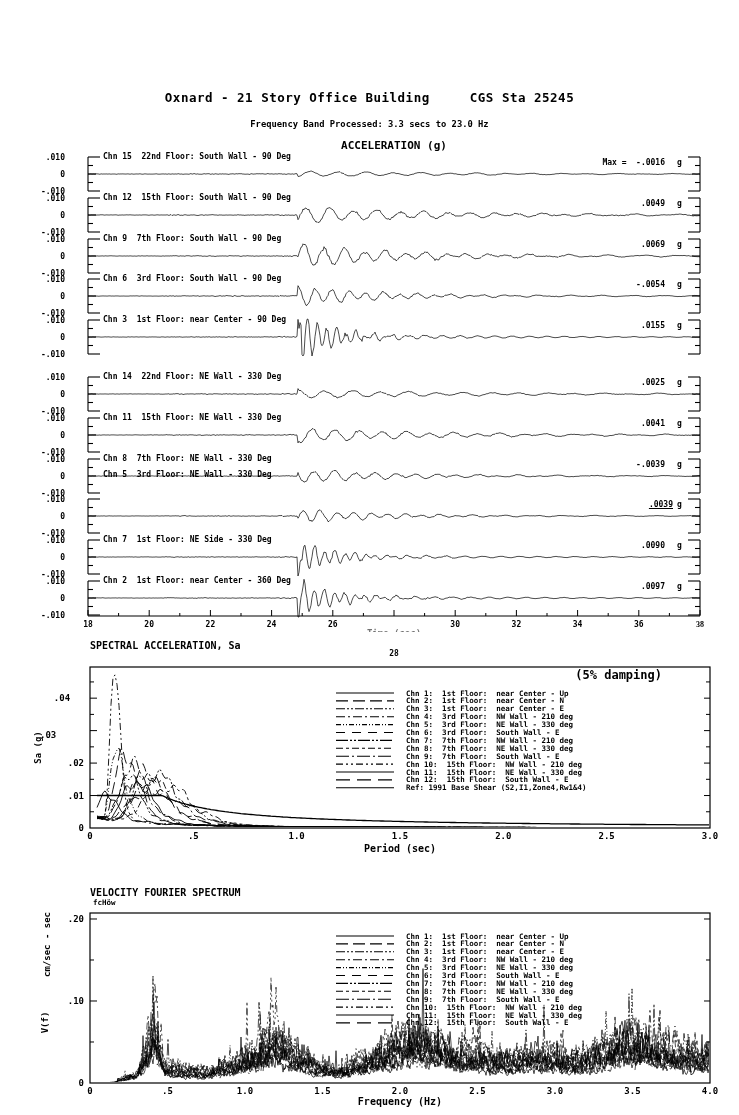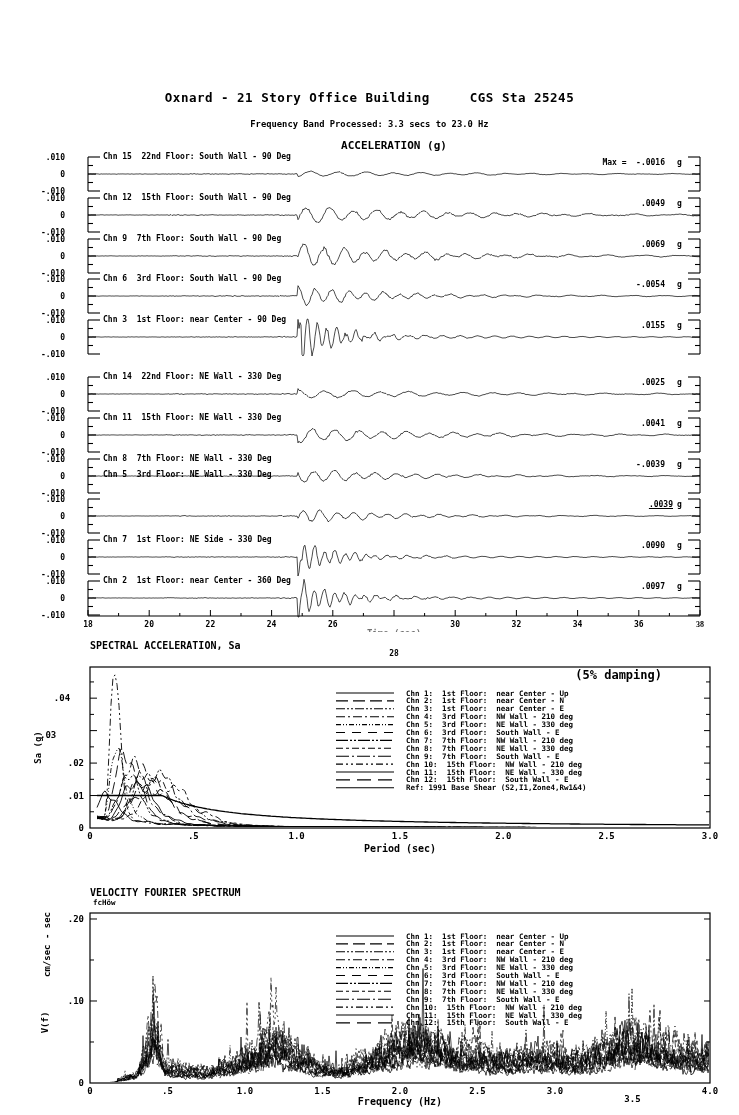--- a/index.html
+++ b/index.html
@@ -402,21 +402,21 @@
     <div class="tick" style="left: 40px; width: 44px; text-align: right; top: 1079px;">0</div>
     <div class="tick" style="left: 40px; width: 44px; text-align: right; top: 996.993px;">.10</div>
     <div class="tick" style="left: 40px; width: 44px; text-align: right; top: 914.986px;">.20</div>
     <div class="tick" style="left: 75px; width: 30px; top: 1087px;">0</div>
     <div class="tick" style="left: 152.5px; width: 30px; top: 1087px;">.5</div>
     <div class="tick" style="left: 230px; width: 30px; top: 1087px;">1.0</div>
     <div class="tick" style="left: 307.5px; width: 30px; top: 1087px;">1.5</div>
     <div class="tick" style="left: 385px; width: 30px; top: 1087px;">2.0</div>
     <div class="tick" style="left: 462.5px; width: 30px; top: 1087px;">2.5</div>
     <div class="tick" style="left: 540px; width: 30px; top: 1087px;">3.0</div>
-    <div class="tick" style="left: 617.5px; width: 30px; top: 1087px; margin-top: 8px;">3.5</div>
+    <div class="tick" style="left: 617.5px; width: 30px; top: 1087px;">3.5</div>
     <div class="tick" style="left: 695px; width: 30px; top: 1087px;">4.0</div>
     <div class="leg" style="left: 406px; top: 932.5px;">Chn 1:  1st Floor:  near Center - Up</div>
     <div class="leg" style="left: 406px; top: 940.4px;">Chn 2:  1st Floor:  near Center - N</div>
     <div class="leg" style="left: 406px; top: 948.3px;">Chn 3:  1st Floor:  near Center - E</div>
     <div class="leg" style="left: 406px; top: 956.2px;">Chn 4:  3rd Floor:  NW Wall - 210 deg</div>
     <div class="leg" style="left: 406px; top: 964.1px;">Chn 5:  3rd Floor:  NE Wall - 330 deg</div>
     <div class="leg" style="left: 406px; top: 972px;">Chn 6:  3rd Floor:  South Wall - E</div>
     <div class="leg" style="left: 406px; top: 979.9px;">Chn 7:  7th Floor:  NW Wall - 210 deg</div>
     <div class="leg" style="left: 406px; top: 987.8px;">Chn 8:  7th Floor:  NE Wall - 330 deg</div>
     <div class="leg" style="left: 406px; top: 995.7px;">Chn 9:  7th Floor:  South Wall - E</div>

